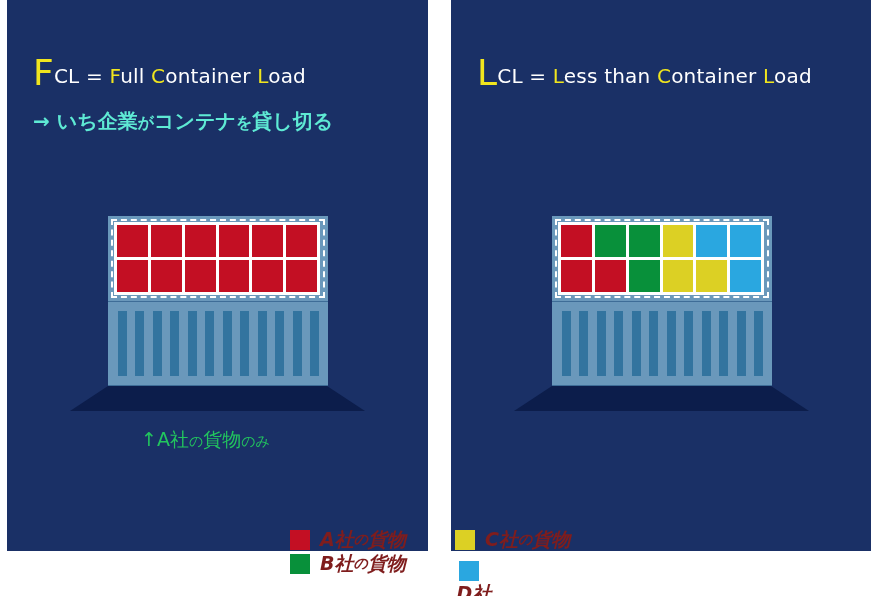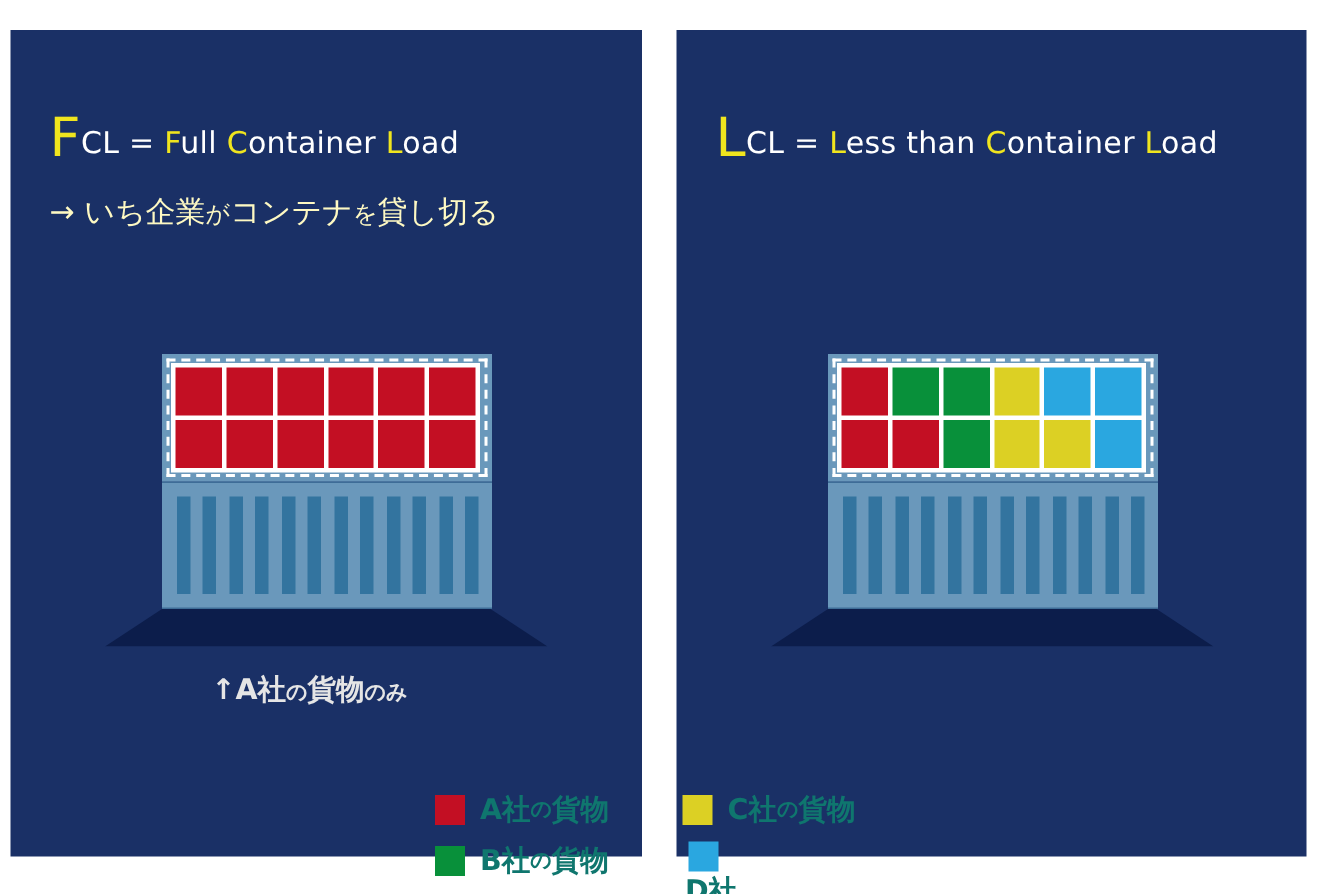--- a/index.html
+++ b/index.html
@@ -1,52 +1,52 @@
 <!DOCTYPE html>
 <html><head>
 <meta charset="utf-8">
 <style>
   html, body { margin: 0; padding: 0; background: #ffffff; }
   body { width: 879px; height: 596px; position: relative; overflow: hidden;
          font-family: "DejaVu Sans", "Liberation Sans", sans-serif; }
-  .panel { position: absolute; top: 20px; height: 551px; background: #1a3066; }
+  .panel { position: absolute; top: 0; height: 551px; background: #1a3066; }
   .panel.left { left: 7px; width: 421px; }
   .panel.right { left: 451px; width: 420px; }
   .title { position: absolute; left: 26px; top: 52px; color: #fff; white-space: nowrap;
            font-family: "DejaVu Sans", sans-serif; font-size: 20px; letter-spacing: 0.2px; }
   .title .big { font-size: 36px; color: #f0e51e; vertical-align: -2px; }
   .title .y { color: #f0e51e; }
-  .sub { position: absolute; left: 26px; top: 108px; color: #fef9c3; font-weight: normal;
+  .sub { position: absolute; left: 26px; top: 108px; color: #5eead4; font-weight: bold;
          font-size: 20px; white-space: nowrap; }
   .sub .small { font-size: 16px; }
   .container { position: absolute; top: 216px; width: 220px; }
   .panel.left .container { left: 101px; }
   .panel.right .container { left: 101px; }
   .cargo-frame { position: absolute; left: 0; top: 0; width: 220px; height: 85px;
                  background: #6a98bb; }
   .cargo-dash { position: absolute; left: 3px; top: 3px; right: 3px; bottom: 3px;
                 border: 2px dashed #ffffff; }
   .cargo-inner { position: absolute; left: 6px; top: 6px; width: 206px; height: 73px;
                  background: #ffffff; display: grid; grid-template-columns: repeat(6, 1fr);
                  grid-template-rows: repeat(2, 1fr); gap: 3px; padding: 3px; box-sizing: border-box; }
   .box { width: 100%; height: 100%; }
   .body { position: absolute; left: 0; top: 85px; width: 220px; height: 85px;
           background: #6a98bb; border-top: 1px solid #3e6d97; border-bottom: 1px solid #3e6d97; box-sizing: border-box;
           display: flex; justify-content: space-between; padding: 9px 9px 9px 10px; }
   .rib { width: 9px; background: #33749f; }
   .floor { position: absolute; top: 386px; width: 295px; height: 25px; }
   .panel.left .floor { left: 63px; }
   .panel.right .floor { left: 63px; }
-  .caption { position: absolute; top: 427px; color: #e5e5e5; font-weight: bold; font-size: 19px; white-space: nowrap; }
+  .caption { position: absolute; top: 427px; color: #22c55e; font-weight: normal; font-size: 19px; white-space: nowrap; }
   .caption .small { font-size: 14px; }
   .panel.left .caption { left: 134px; }
   .panel.right .caption { left: 95px; }
   .legend { position: absolute; top: 527px; left: 290px; width: 320px; height: 60px; }
-  .leg-item { position: absolute; display: flex; align-items: center; color: #0f766e;
-              font-size: 19px; font-weight: bold; white-space: nowrap; }
+  .leg-item { position: absolute; display: flex; align-items: center; color: #7f1d1d;
+              font-size: 19px; font-weight: bold; white-space: nowrap; font-style: italic; }
   .leg-item .small { font-size: 14px; }
   .swatch { width: 20px; height: 20px; margin-right: 10px; }
 </style>
 </head>
 <body>
 
 <div class="panel left">
   <div class="title">
     <span class="big">F</span><span>CL = </span><span class="y">F</span><span>ull </span><span class="y">C</span><span>ontainer </span><span class="y">L</span><span>oad</span>
   </div>
@@ -136,21 +136,21 @@
   </svg>
 </div>
 
 <div class="legend">
   <div class="leg-item" style="left:0;top:0;">
     <div class="swatch" style="background: rgb(195, 15, 35);"></div>
     <span>A社</span>
       <span class="small">の</span>
       <span>貨物</span>
   </div>
-  <div class="leg-item" style="left:0;top:34px;">
+  <div class="leg-item" style="left:0;top:24px;">
     <div class="swatch" style="background: rgb(8, 144, 58);"></div>
     <span>B社</span>
       <span class="small">の</span>
       <span>貨物</span>
   </div>
   <div class="leg-item" style="left:165px;top:0;">
     <div class="swatch" style="background: rgb(220, 208, 36);"></div>
     <span>C社</span>
       <span class="small">の</span>
       <span>貨物</span>

